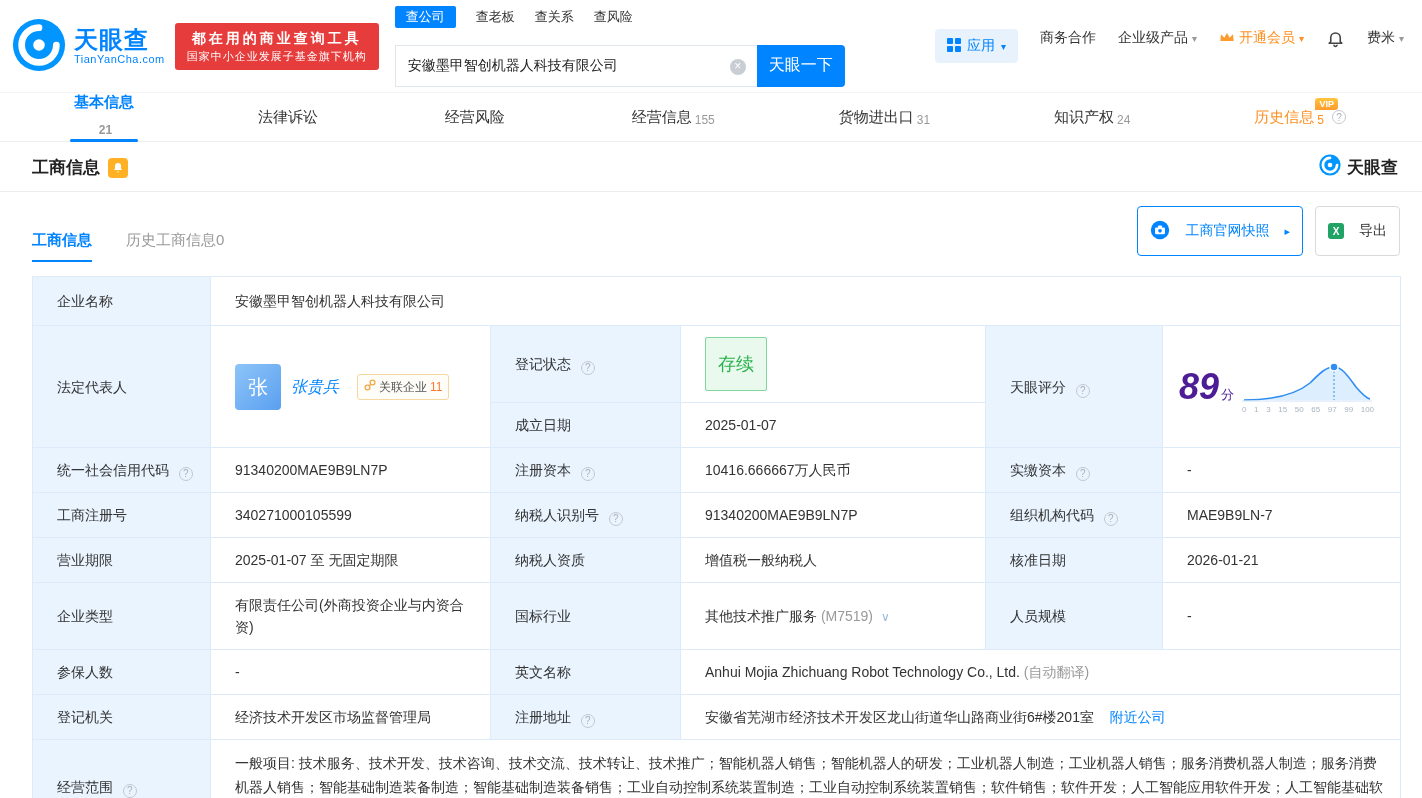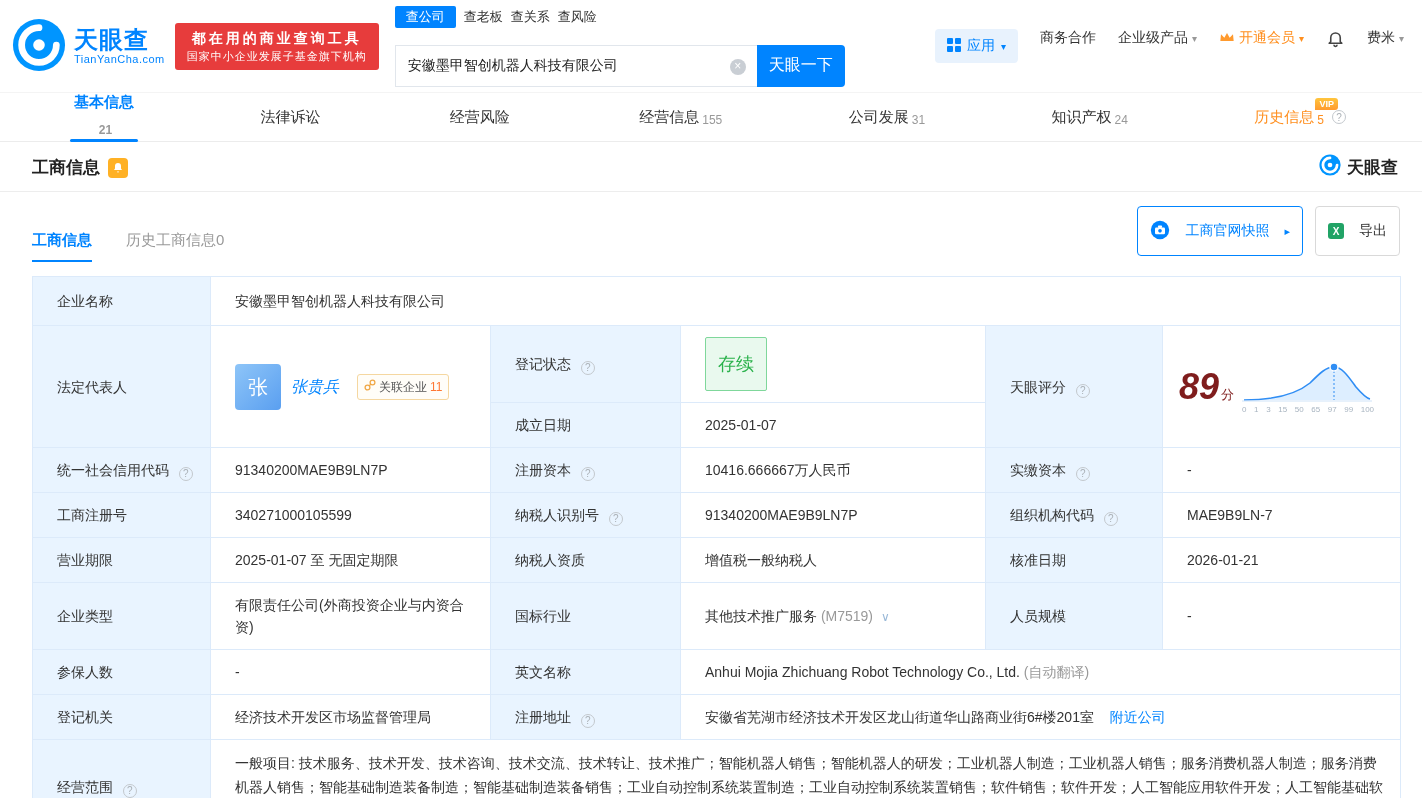--- a/index.html
+++ b/index.html
@@ -14,21 +14,21 @@
   
   .top-header { display:flex; align-items:center; height:92px; padding:0 18px 0 12px; }
   .logo { display:flex; align-items:center; gap:8px; cursor:pointer; }
   .logo-text .logo-title { font-size:24px; font-weight:700; color:#0084ff; line-height:26px; letter-spacing:1px; }
   .logo-text .logo-sub { font-size:11px; color:#0084ff; letter-spacing:.5px; }
   .slogan { margin-left:10px; background:#e73c3c; color:#fff; border-radius:3px; padding:6px 12px; text-align:center; }
   .slogan-l1 { font-size:14px; font-weight:700; letter-spacing:3px; line-height:18px; }
   .slogan-l2 { font-size:11px; letter-spacing:1px; line-height:15px; margin-top:2px; }
 
   .search-area { margin-left:16px; }
-  .search-tabs { display:flex; align-items:center; gap:8px; margin-bottom:17px; }
+  .search-tabs { display:flex; align-items:center; gap:20px; margin-bottom:17px; }
   .search-tab { font-size:13px; color:#333; cursor:pointer; line-height:20px; }
   .search-tab.active { background:#0084ff; color:#fff; padding:1px 11px; border-radius:2px; }
   .search-row { display:flex; }
   .search-box { position:relative; width:362px; height:42px; border:1px solid #e1e6ec; border-right:none; display:flex; align-items:center; background:#fff; }
   .search-box input { border:none; outline:none; width:100%; height:100%; padding:0 34px 0 12px; font-size:14px; color:#222; font-family:inherit; }
   .clear-icon { position:absolute; right:11px; top:13px; width:16px; height:16px; background:#c9ced4; border-radius:50%; color:#fff; cursor:pointer; }
   .clear-icon::before { content:"×"; display:block; text-align:center; line-height:15px; font-size:12px; }
   .search-btn { width:88px; height:42px; background:#0084ff; color:#fff; border:none; font-size:16px; border-radius:0 4px 4px 0; cursor:pointer; font-family:inherit; }
 
   .top-menu { margin-left:auto; display:flex; align-items:flex-start; gap:22px; white-space:nowrap; }
@@ -88,21 +88,21 @@
   .status-badge { display:inline-block; padding:16px 12px; font-size:18px; color:#2bb24c; background:#e9f9ee; border:1px solid #7fd79b; border-radius:2px; line-height:20px; }
 
   .rep { display:flex; align-items:center; gap:10px; }
   .avatar { width:46px; height:46px; border-radius:4px; background:linear-gradient(135deg,#8ec5f8,#5a9ff0); color:#fff; font-size:20px; display:flex; align-items:center; justify-content:center; cursor:pointer; flex:0 0 auto; }
   .rep-name { font-size:16px;font-style:italic; }
   .rel-tag { display:inline-flex; align-items:center; gap:3px; border:1px solid #f5d7a0; border-radius:3px; padding:1px 6px; font-size:12px; color:#555; margin-left:8px; cursor:pointer; background:#fffdf8; }
   .rel-count { color:#ff7733; }
 
   .score-cell { padding:6px 10px 6px 16px !important; }
   .score-wrap { display:flex; align-items:center; gap:8px; }
-  .score-num { display:flex; align-items:baseline; color:#7f1d1d; }
+  .score-num { display:flex; align-items:baseline; color:#4c1d95; }
   .score-big { font-size:36px; font-weight:700; font-style:italic; line-height:40px; }
   .score-unit { font-size:13px; margin-left:2px; }
   .chart { display:flex; flex-direction:column; width:132px; }
   .chart-axis { display:flex; justify-content:space-between; font-size:8px; color:#a8b4c0; line-height:9px; margin-top:1px; }
 
   .scope-cell { line-height:24px !important; }
 </style>
 </head>
 <body>
 
@@ -197,21 +197,21 @@
     </div>
     <div class="nav-tab">
       <span class="t">经营风险</span>
       <span class="c"></span>
     </div>
     <div class="nav-tab">
       <span class="t">经营信息</span>
       <span class="c">155</span>
     </div>
     <div class="nav-tab">
-      <span class="t">公司发展</span>
+      <span class="t">货物进出口</span>
       <span class="c">31</span>
     </div>
     <div class="nav-tab">
       <span class="t">知识产权</span>
       <span class="c">24</span>
     </div>
     <div class="nav-tab history">
       <span class="t">历史信息</span>
       <span class="c">5</span>
       <span class="vip-badge">VIP</span>

